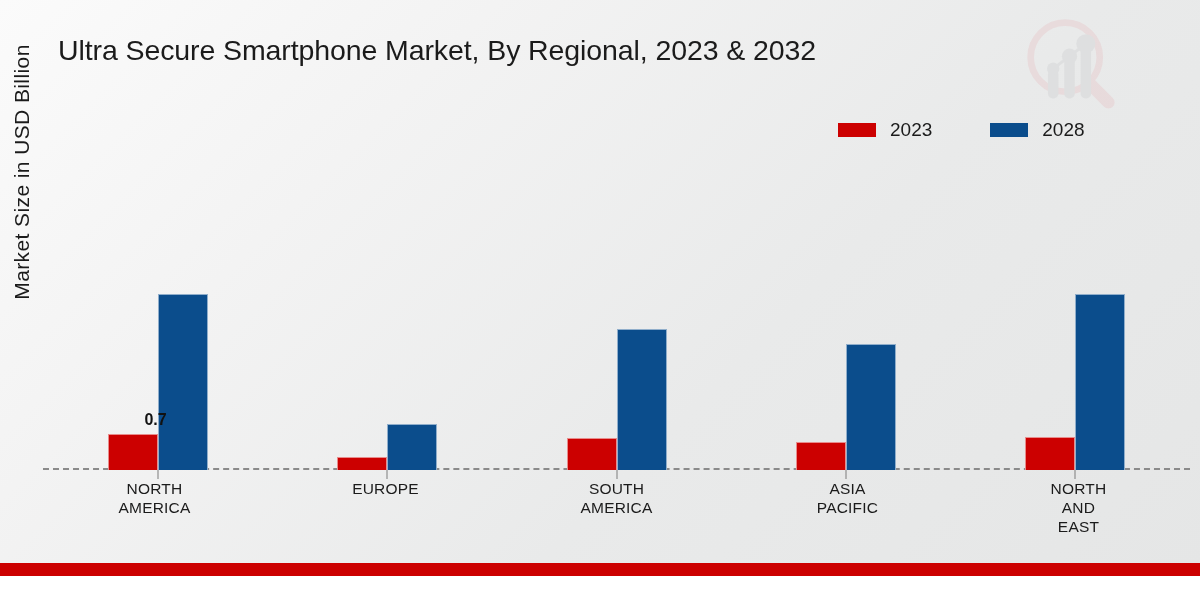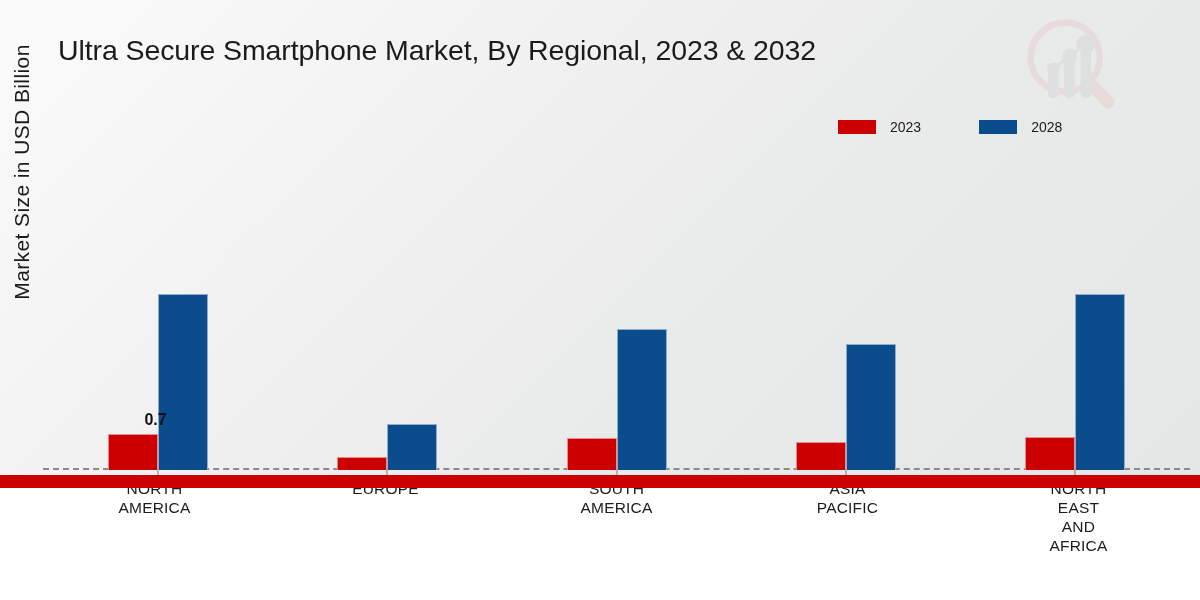--- a/index.html
+++ b/index.html
@@ -9,21 +9,21 @@
   body {
     width: 1200px;
     height: 600px;
     overflow: hidden;
     font-family: "Liberation Sans", sans-serif;
   }
 
   #chart-root {
     position: relative;
     width: 1200px;
-    height: 488px;
+    height: 576px;
     background: linear-gradient(135deg, #fbfbfb 0%, #f3f3f3 28%, #e9eaea 62%, #e5e6e6 100%);
     box-sizing: border-box;
   }
 
   
   .watermark {
     position: absolute;
     top: 14px;
     right: 82px;
     width: 96px;
@@ -57,21 +57,21 @@
     display: flex;
     align-items: center;
     gap: 14px;
   }
   .legend-swatch {
     width: 38px;
     height: 14px;
     display: block;
   }
   .legend-label {
-    font-size: 14px;
+    font-size: 19px;
     color: #1b1b1b;
   }
 
   
   .y-axis-title {
     position: absolute;
     left: -148px;
     top: 160px;
     width: 340px;
     text-align: center;
@@ -267,21 +267,20 @@
       <div class="cat-label">
         <span>SOUTH</span>
         <span>AMERICA</span>
       </div>
       <div class="cat-label">
         <span>ASIA</span>
         <span>PACIFIC</span>
       </div>
       <div class="cat-label">
         <span>NORTH</span>
+        <span>AND</span>
         <span>EAST</span>
-        <span>AND</span>
-        <span>AFRICA</span>
       </div>
     </div>
 
   <div class="footer-bar"></div>
 
 </div>
 
 </body></html>

